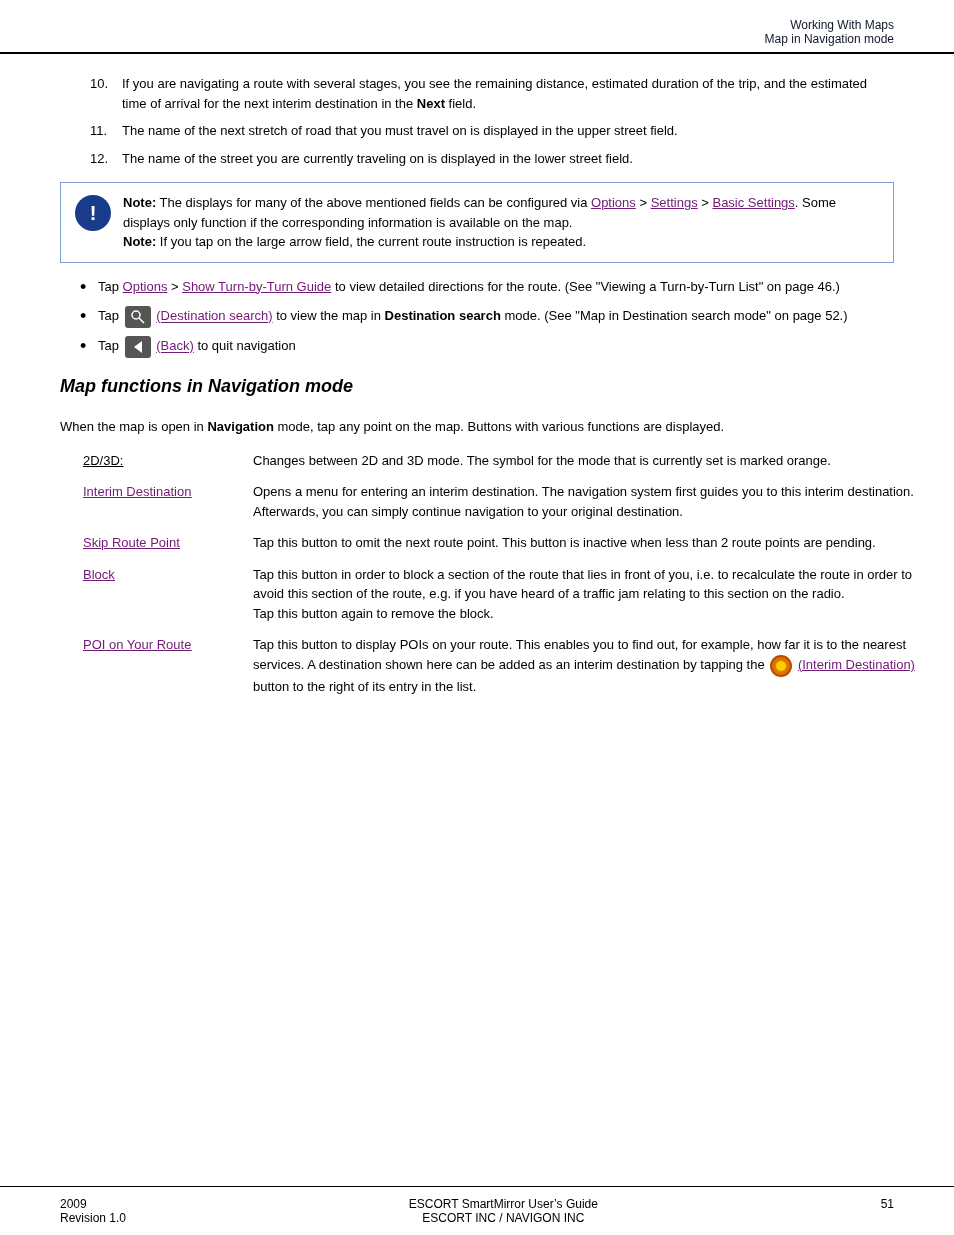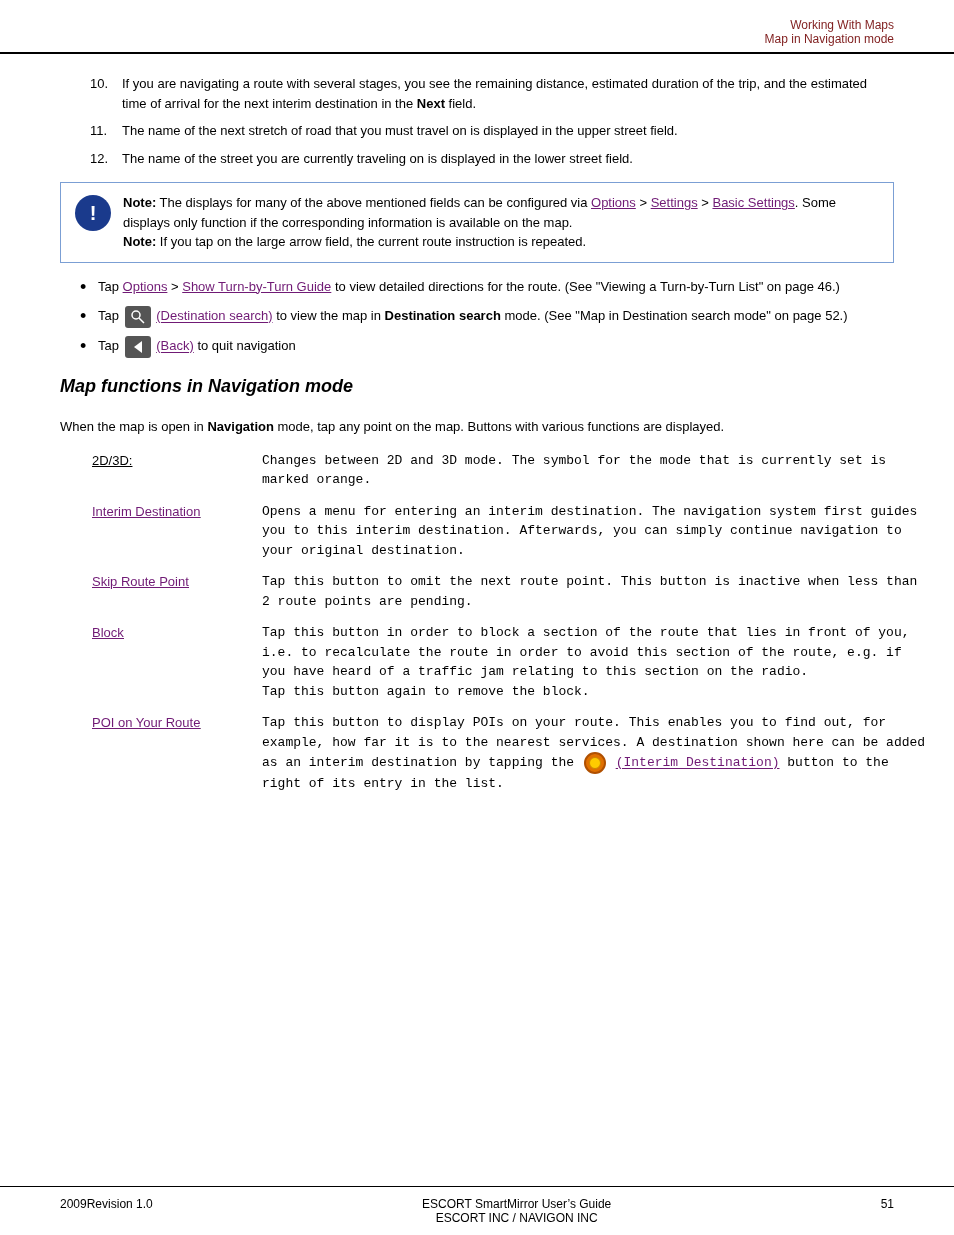--- a/index.html
+++ b/index.html
@@ -16,21 +16,21 @@
       min-height: 1235px;
       padding: 0;
       position: relative;
       display: flex;
       flex-direction: column;
     }
     .header {
       text-align: right;
       padding: 18px 60px 6px 60px;
       font-size: 12px;
-      color: #7f1d1d;
+      color: #0f172a;
       border-bottom: 2px solid #000;
     }
     .header .line1 { font-size: 12px; }
     .header .line2 { font-size: 12px; }
     .content {
       padding: 20px 60px 20px 60px;
       flex: 1;
     }
     .numbered-list {
       margin-left: 30px;
@@ -115,50 +115,49 @@
       font-style: italic;
       margin: 18px 0 20px 0;
     }
     .section-intro {
       font-size: 13px;
       line-height: 1.5;
       margin-bottom: 14px;
     }
     .def-table {
       width: 100%;
-      margin-left: 32px;
+      margin-left: 23px;
     }
     .def-row {
       display: flex;
       margin-bottom: 12px;
       align-items: flex-start;
     }
     .def-term {
       min-width: 170px;
       font-size: 13px;
       text-decoration: underline;
       padding-right: 8px;
       line-height: 1.5;
     }
     .def-desc {
       flex: 1;
       font-size: 13px;
       line-height: 1.5;
-      font-family: Liberation Mono, monospace;
     }
     .footer {
       border-top: 1px solid #000;
       padding: 10px 60px;
       display: flex;
       justify-content: space-between;
       font-size: 12px;
       color: #000;
       margin-top: auto;
     }
-    .footer-left { display: flex; flex-direction: row; }
+    .footer-left { display: flex; flex-direction: column; }
     .footer-center { text-align: center; }
     .footer-right { text-align: center; }
     a, .link { color: #701a75; text-decoration: underline; }
     b, .bold { font-weight: bold; }
     .orange-circle {
       display: inline-flex;
       align-items: center;
       justify-content: center;
       width: 22px;
       height: 22px;

